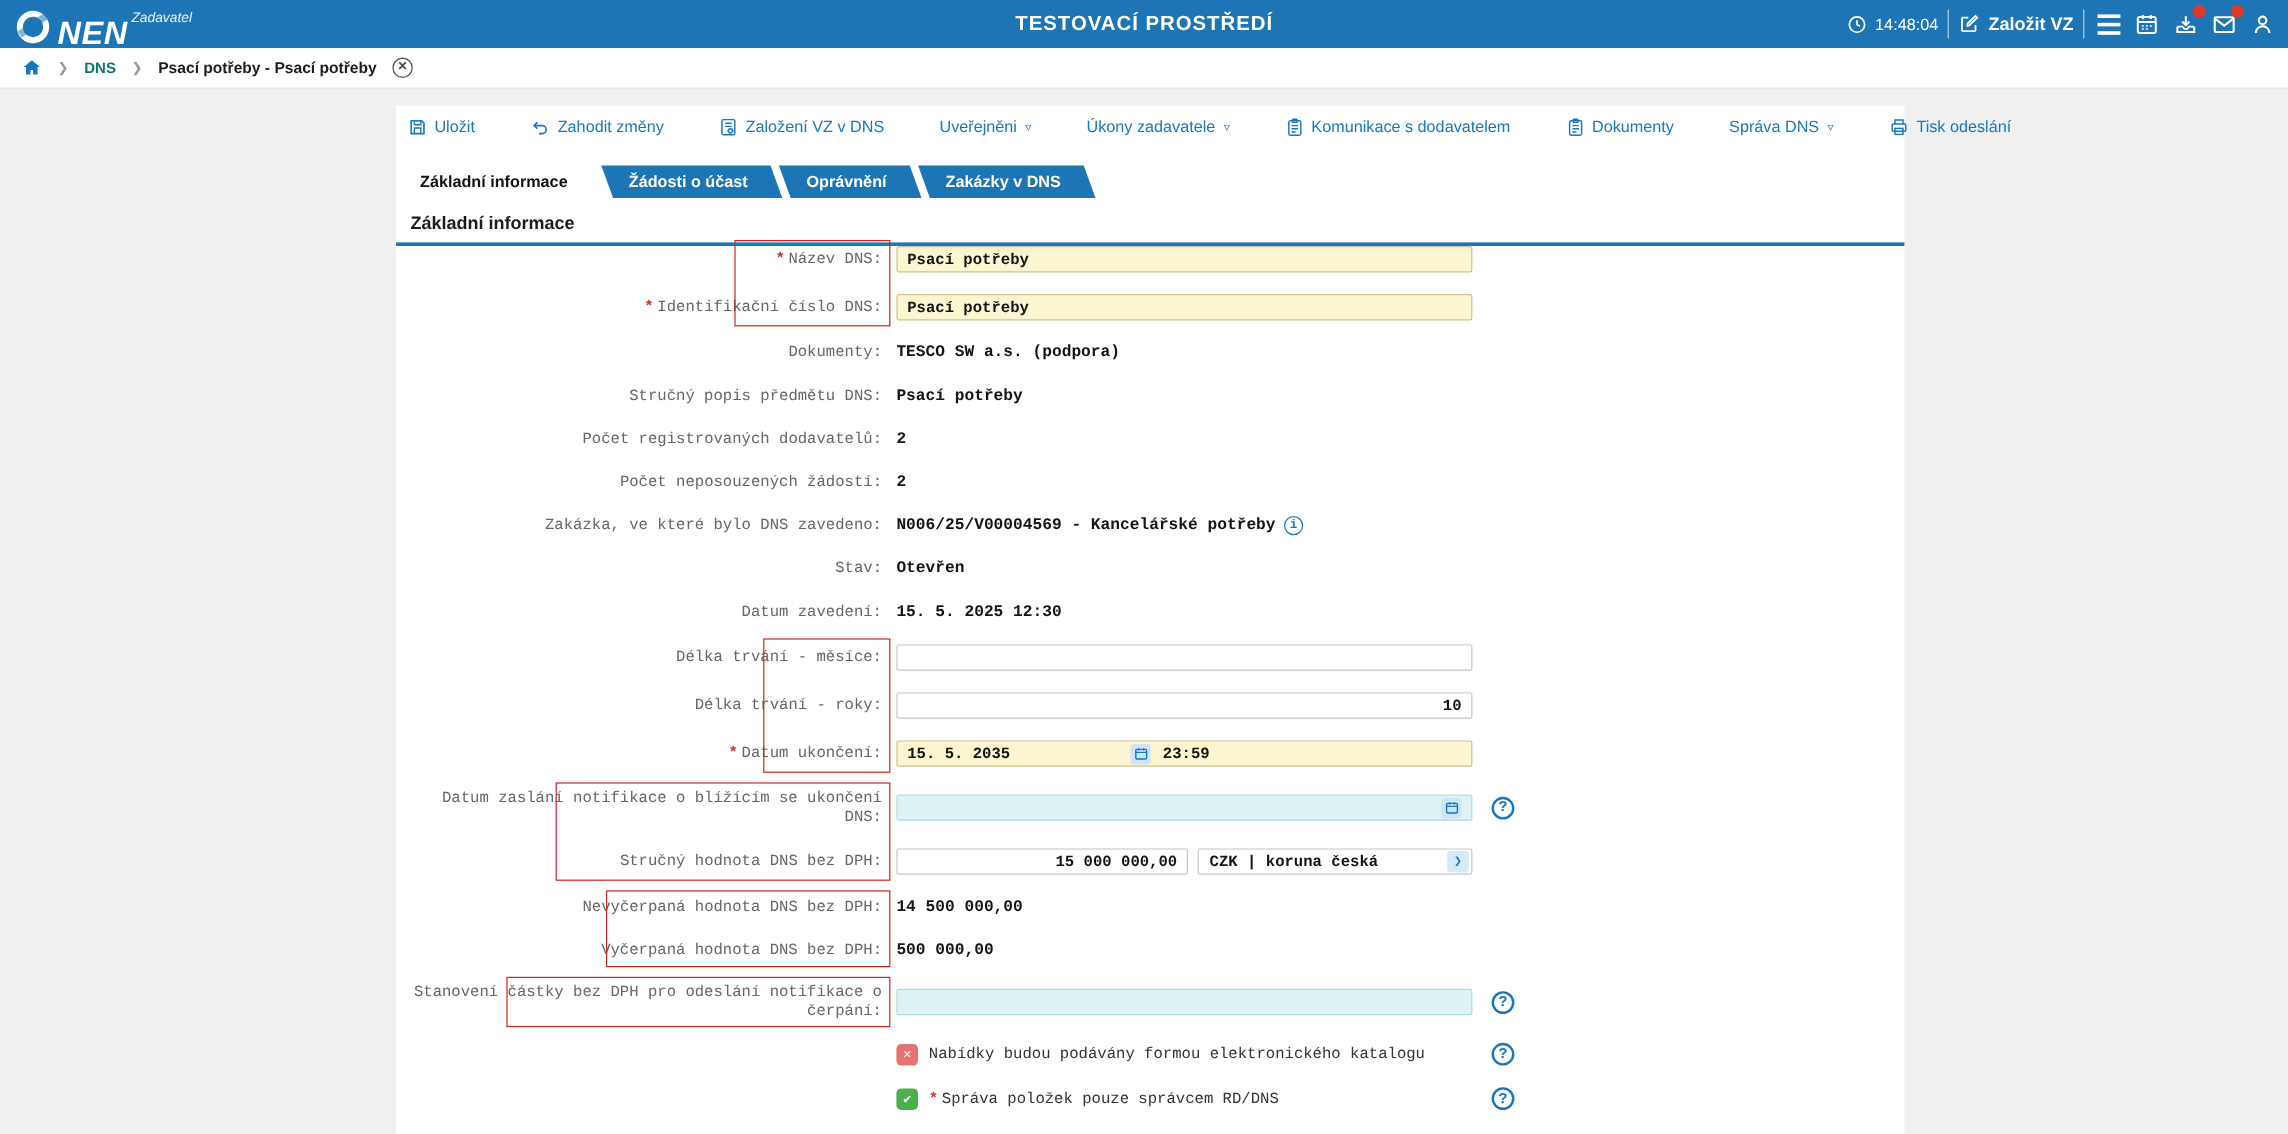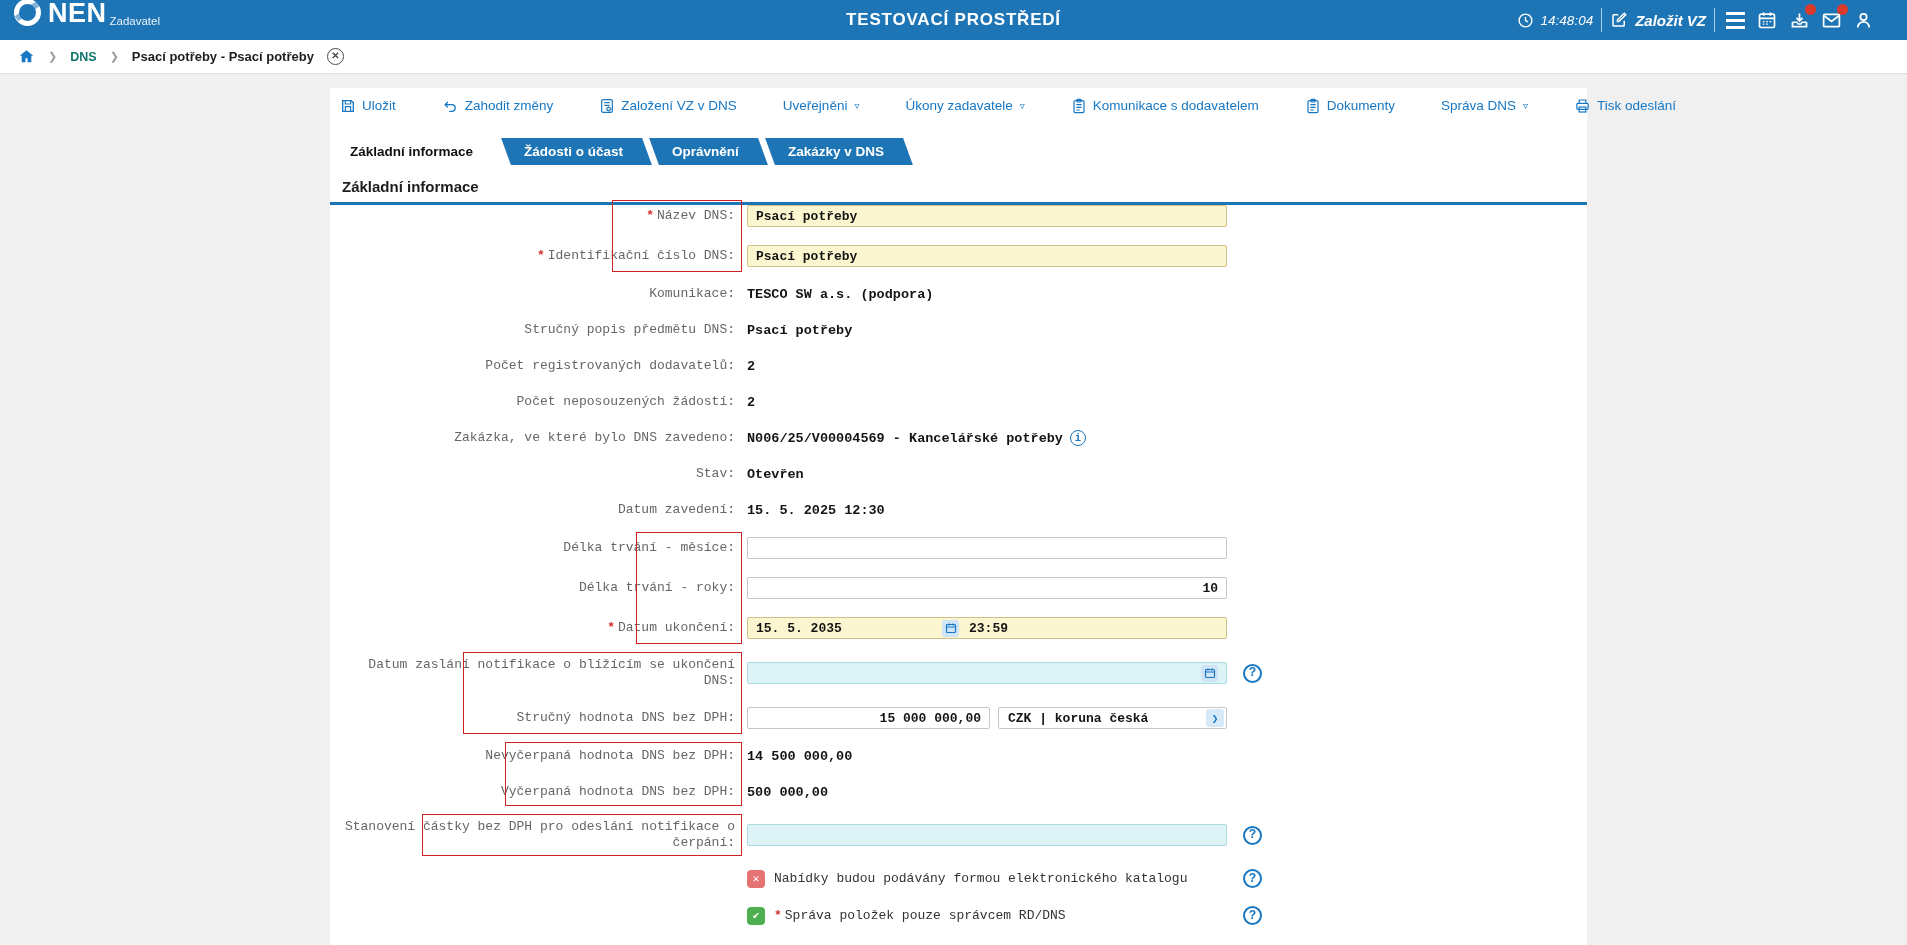--- a/index.html
+++ b/index.html
@@ -2,27 +2,27 @@
 <html><head>
 <meta charset="utf-8">
 <title>NEN</title>
 <style>
   * { margin:0; padding:0; box-sizing:border-box; }
   html,body { width:1907px; height:945px; overflow:hidden; }
   body { font-family:"Liberation Sans", sans-serif; background:#f0f0f1; color:#222; }
 
   
   .topbar { position:relative; height:40px; background:#1e75b5; display:flex; align-items:center; color:#fff; }
-  .brand { display:flex; align-items:flex-end; padding-left:14px; height:23px; }
+  .brand { display:flex; align-items:flex-start; padding-left:14px; height:23px;font-style:italic; }
   .brand-ring { width:27px; height:27px; border:5px solid #fff; border-radius:50%; margin:0 7px 6px 0; position:relative; }
   .brand-ring::after { content:""; position:absolute; left:-5px; top:4px; width:27px; height:6px; background:#1e75b5; transform:rotate(-35deg); opacity:.55; }
   .brand-name { font-size:27px; font-weight:bold; letter-spacing:.5px; line-height:38px; }
   .brand-sub { font-size:11.5px; margin:0 0 5px 3px; color:#eaf3fa; }
   .env-title { position:absolute; left:0; right:0; text-align:center; top:0; line-height:40px; font-size:17px; font-weight:bold; letter-spacing:.8px; }
-  .top-right { margin-left:auto; display:flex; align-items:center; gap:8px; padding-right:32px; z-index:2;font-style:italic; }
+  .top-right { margin-left:auto; display:flex; align-items:center; gap:8px; padding-right:10px; z-index:2; }
   .top-time { display:flex; align-items:center; gap:7px; font-size:13.5px; }
   .vsep { width:1px; height:24px; background:rgba(255,255,255,.65); }
   .create-vz { display:flex; align-items:center; gap:7px; font-size:15px; font-weight:bold; cursor:pointer; }
   .icon-btn { position:relative; display:flex; align-items:center; justify-content:center; width:24px; height:24px; cursor:pointer; }
   .badge-dot { position:absolute; top:-4px; right:-5px; width:11px; height:11px; border-radius:50%; background:#d93a2b; }
   .burger { display:flex; flex-direction:column; gap:4px; }
   .burger i { display:block; width:19px; height:3px; background:#fff; }
   .top-right svg { display:block; }
 
   
@@ -256,21 +256,21 @@
       </div>
       <div class="frow">
         <div class="flabel"><span class="req">*</span><span>Identifikační číslo DNS:</span></div>
         <div class="inp yellow">
             <span>Psací potřeby</span>
           </div>
       </div>
     </div>
 
     <div class="frow">
-      <div class="flabel"><span>Komunikace:</span></div>
+      <div class="flabel"><span>Dokumenty:</span></div>
       <div class="fvalue">TESCO SW a.s. (podpora)</div>
     </div>
     <div class="frow">
       <div class="flabel"><span>Stručný popis předmětu DNS:</span></div>
       <div class="fvalue">Psací potřeby</div>
     </div>
     <div class="frow">
       <div class="flabel"><span>Počet registrovaných dodavatelů:</span></div>
       <div class="fvalue">2</div>
     </div>

